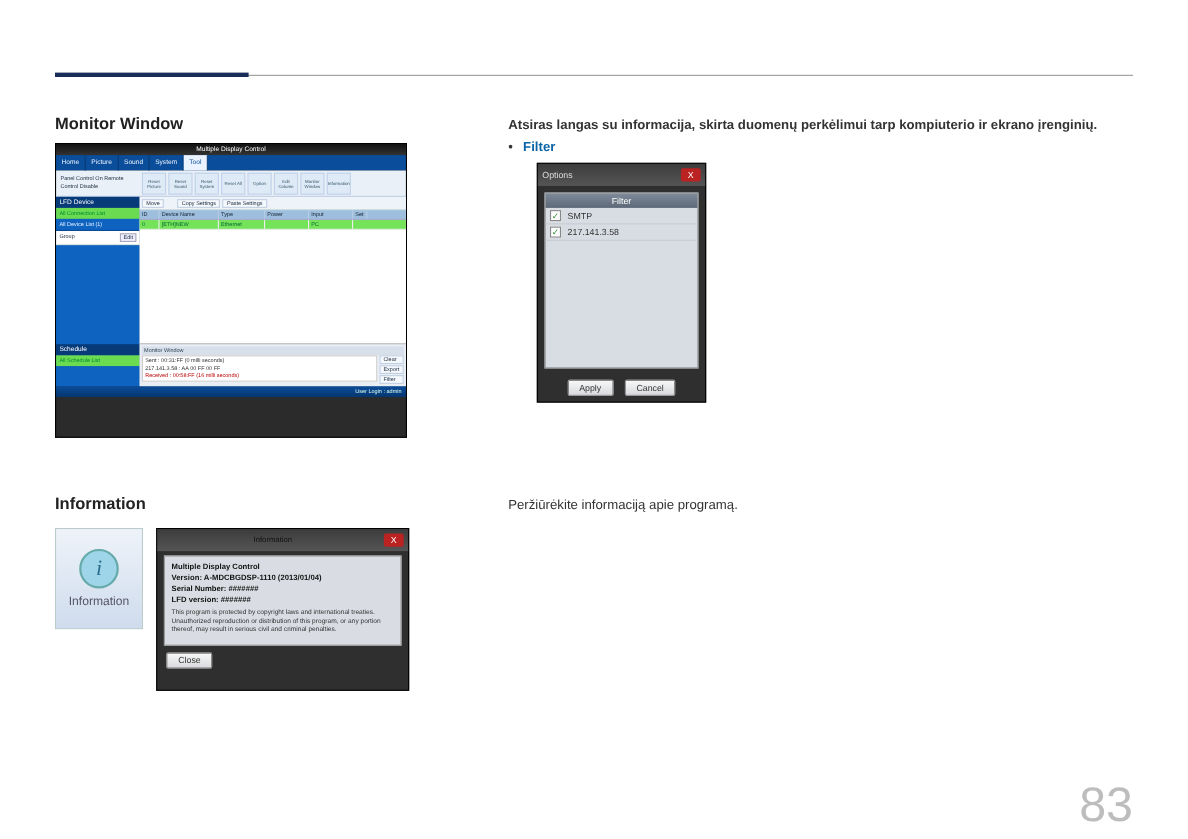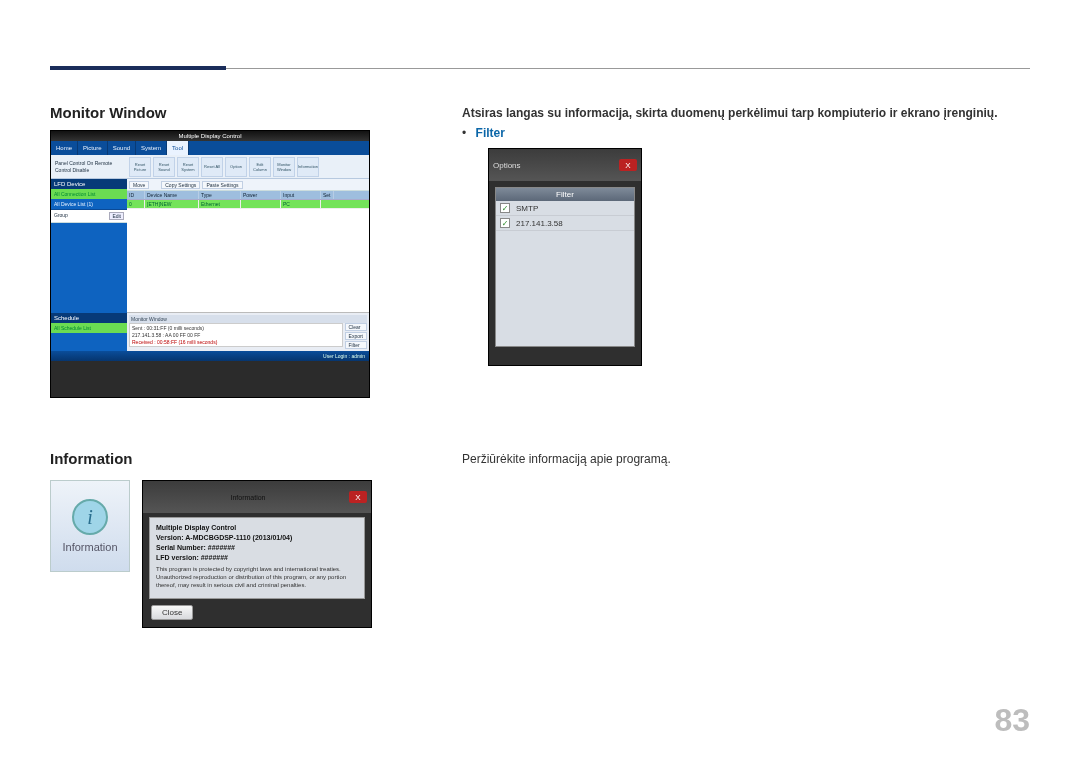--- a/index.html
+++ b/index.html
@@ -74,21 +74,21 @@
   .mw-monitor-title { background:#d7dfeb; padding:1px 2px; color:#345; }
   .mw-monitor-log { background:#fff; border:1px solid #ccc; padding:1px 2px; line-height:7px; height:24px; overflow:hidden; }
   .mw-monitor-log .red { color:#b00; }
   .mw-footer { background:linear-gradient(#0a4d9a,#06356e); height:10px; text-align:right; padding:0 4px; font-size:5px; line-height:10px; color:#dfe; }
 
   
   .filter-dlg {
     position:absolute; left:488px; top:148px; width:154px; height:218px;
     background:#2f2f2f; border:1px solid #000; font-size:8px; color:#ddd;
   }
-  .dlg-title { background:linear-gradient(#3c3c3c,#555); height:32px; display:flex; align-items:center; padding:0 4px; justify-content:space-between; }
+  .dlg-title { background:linear-gradient(#3c3c3c,#555); height:20px; display:flex; align-items:center; padding:0 4px; justify-content:space-between; }
   .dlg-close { width:18px; height:12px; background:#b22; color:#fff; display:flex; align-items:center; justify-content:center; font-size:8px; border-radius:2px; }
   .filter-body { background:#d8dde4; margin:6px; height:160px; border:1px solid #888; }
   .filter-hdr { background:linear-gradient(#7e8a99,#5c6878); color:#fff; text-align:center; padding:2px; font-size:8px; }
   .filter-row { display:flex; align-items:center; border-bottom:1px solid #c8ccd3; padding:2px 4px; font-size:8px; color:#333; }
   .filter-chk { width:10px; height:10px; background:#fff; border:1px solid #888; margin-right:6px; display:flex; align-items:center; justify-content:center; color:#2a8a2a; font-size:8px; }
   .filter-btns { display:flex; justify-content:center; gap:10px; padding:4px 0 6px; }
   .dlg-btn { background:linear-gradient(#f8f8f8,#d8dadd); border:1px solid #999; padding:2px 10px; font-size:8px; color:#333; border-radius:2px; }
 
   
   #info-title { top: 450px; }
@@ -104,22 +104,22 @@
     position:absolute; left:142px; top:480px; width:230px; height:148px;
     background:#2f2f2f; border:1px solid #000; font-size:7px; color:#111;
   }
   .info-body { background:#d9dde3; margin:4px 6px 6px; padding:6px; border:1px solid #999; }
   .info-body .bold { font-weight:bold; }
   .info-body div { margin-bottom:3px; }
   .info-copy { font-size:6px; color:#333; line-height:8px; margin-top:4px; }
   .info-close-row { display:flex; justify-content:flex-start; padding:0 8px 6px; }
 
   .page-num {
-    position:absolute; right:50px; bottom:24px;
-    font-size:32px; color:#bdbdbd; font-weight:700;
+    position:absolute; right:50px; bottom:6px;
+    font-size:44px; color:#bdbdbd; font-weight:400;
   }
 </style>
 </head>
 <body>
 
 <div class="top-line"></div>
 <div class="top-accent"></div>
 
 <div id="mw-title" class="col-left section-title">Monitor Window</div>
 <div id="mw-desc" class="col-right">Atsiras langas su informacija, skirta duomenų perkėlimui tarp kompiuterio ir ekrano įrenginių.</div>
@@ -217,20 +217,24 @@
     <div class="filter-hdr">Filter</div>
     <div class="filter-row">
       <span class="filter-chk">✓</span>
       <span>SMTP</span>
     </div>
     <div class="filter-row">
       <span class="filter-chk">✓</span>
       <span>217.141.3.58</span>
     </div>
   </div>
+  <div class="filter-btns">
+    <span class="dlg-btn">Apply</span>
+    <span class="dlg-btn">Cancel</span>
+  </div>
 </div>
 
 <div id="info-title" class="col-left section-title">Information</div>
 <div id="info-desc" class="col-right">Peržiūrėkite informaciją apie programą.</div>
 
 <div class="info-icon-box">
   <div class="info-circle">i</div>
   <div class="info-label">Information</div>
 </div>
 

